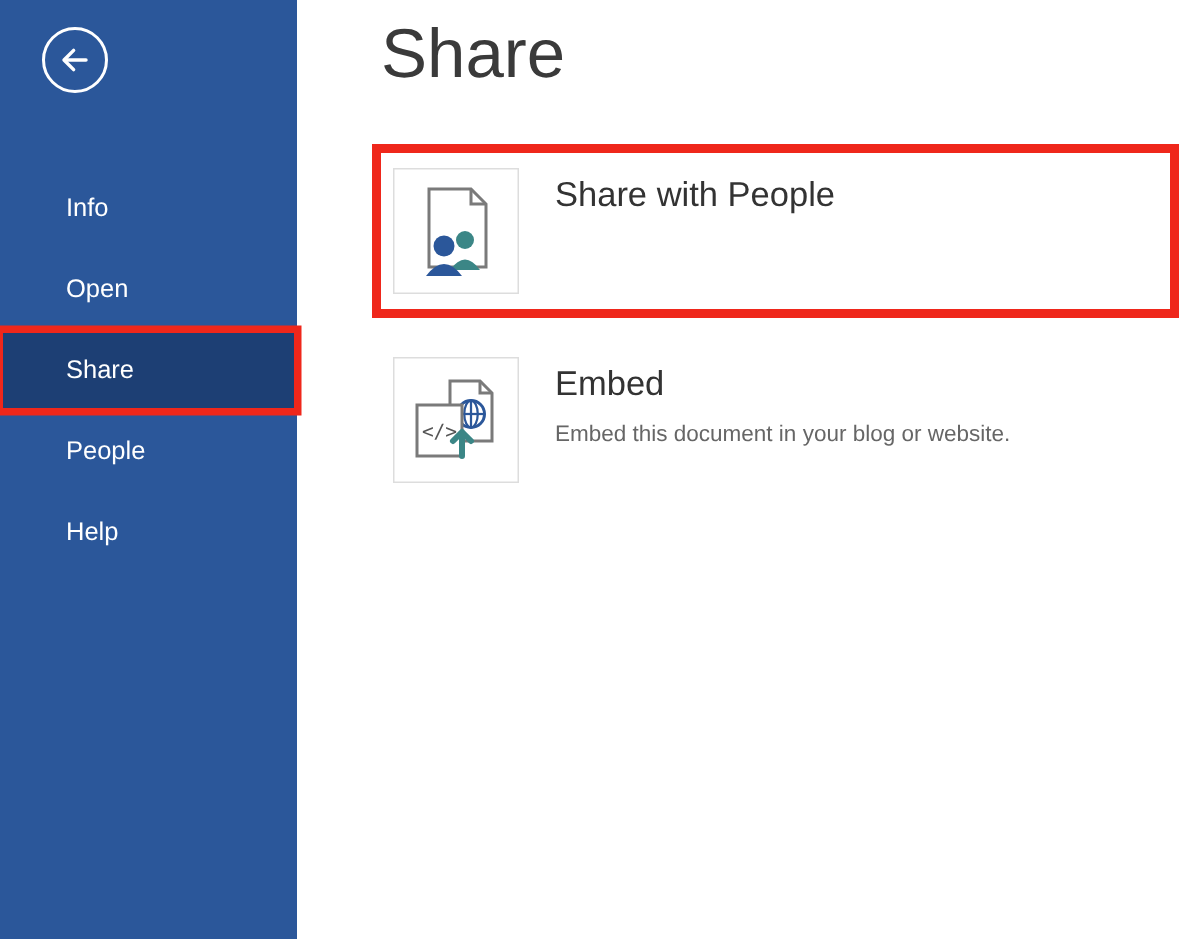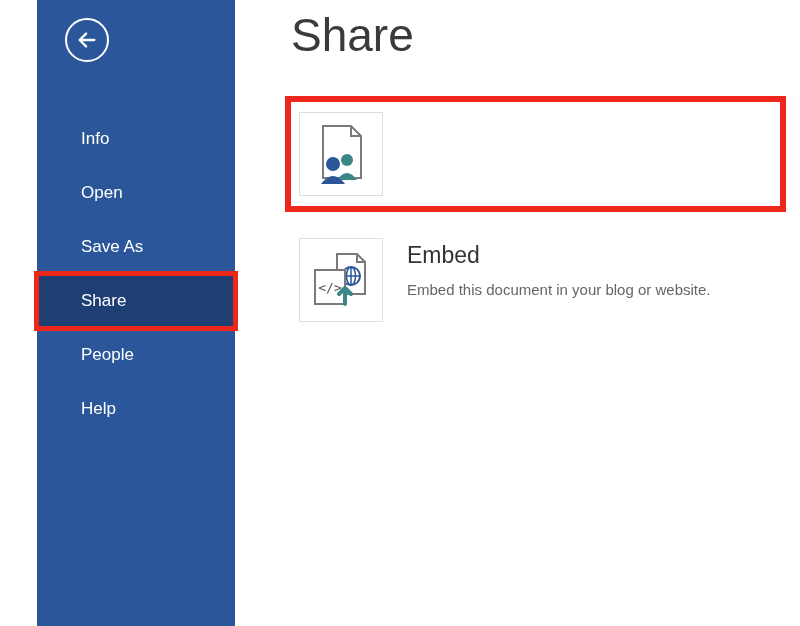--- a/index.html
+++ b/index.html
@@ -11,21 +11,20 @@
       background: #fff;
       overflow: hidden;
     }
     .sidebar {
       width: 198px;
       background: #2b579a;
       color: #fff;
       display: flex;
       flex-direction: column;
       padding-top: 18px;
-      margin-left: 37px;
     }
     .back-button {
       width: 44px;
       height: 44px;
       border: 2px solid #fff;
       border-radius: 50%;
       margin-left: 28px;
       margin-bottom: 50px;
       display: flex;
       align-items: center;
@@ -107,23 +106,20 @@
       <polyline points="11 5 4 12 11 19"></polyline>
     </svg>
   </div>
 
   <div class="nav-item">
     <span>Info</span>
   </div>
   <div class="nav-item">
     <span>Open</span>
   </div>
-  <div class="nav-item">
-    <span>Save As</span>
-  </div>
   <div class="nav-item active highlight-red">
     <span>Share</span>
   </div>
   <div class="nav-item">
     <span>People</span>
   </div>
   <div class="nav-item">
     <span>Help</span>
   </div>
 </nav>
@@ -139,20 +135,21 @@
         <polyline points="38,4 38,14 48,14" fill="none" stroke="#7a7a7a" stroke-width="2"></polyline>
 
         <circle cx="34" cy="38" r="6" fill="#3b8686"></circle>
         <path d="M24 58 q10 -14 20 0 z" fill="#3b8686"></path>
 
         <circle cx="20" cy="42" r="7" fill="#2b579a"></circle>
         <path d="M8 62 q12 -16 24 0 z" fill="#2b579a"></path>
       </svg>
     </div>
     <div class="option-text">
+      <div class="option-title">Share with People</div>
     </div>
   </div>
 
   <div class="option-card">
     <div class="option-icon-box">
       <svg width="64" height="64" viewBox="0 0 64 64">
 
         <polygon points="28,6 48,6 56,14 56,46 28,46" fill="#fff" stroke="#7a7a7a" stroke-width="2"></polygon>
         <polyline points="48,6 48,14 56,14" fill="none" stroke="#7a7a7a" stroke-width="2"></polyline>
         <circle cx="42" cy="28" r="9" fill="none" stroke="#2b579a" stroke-width="2"></circle>

